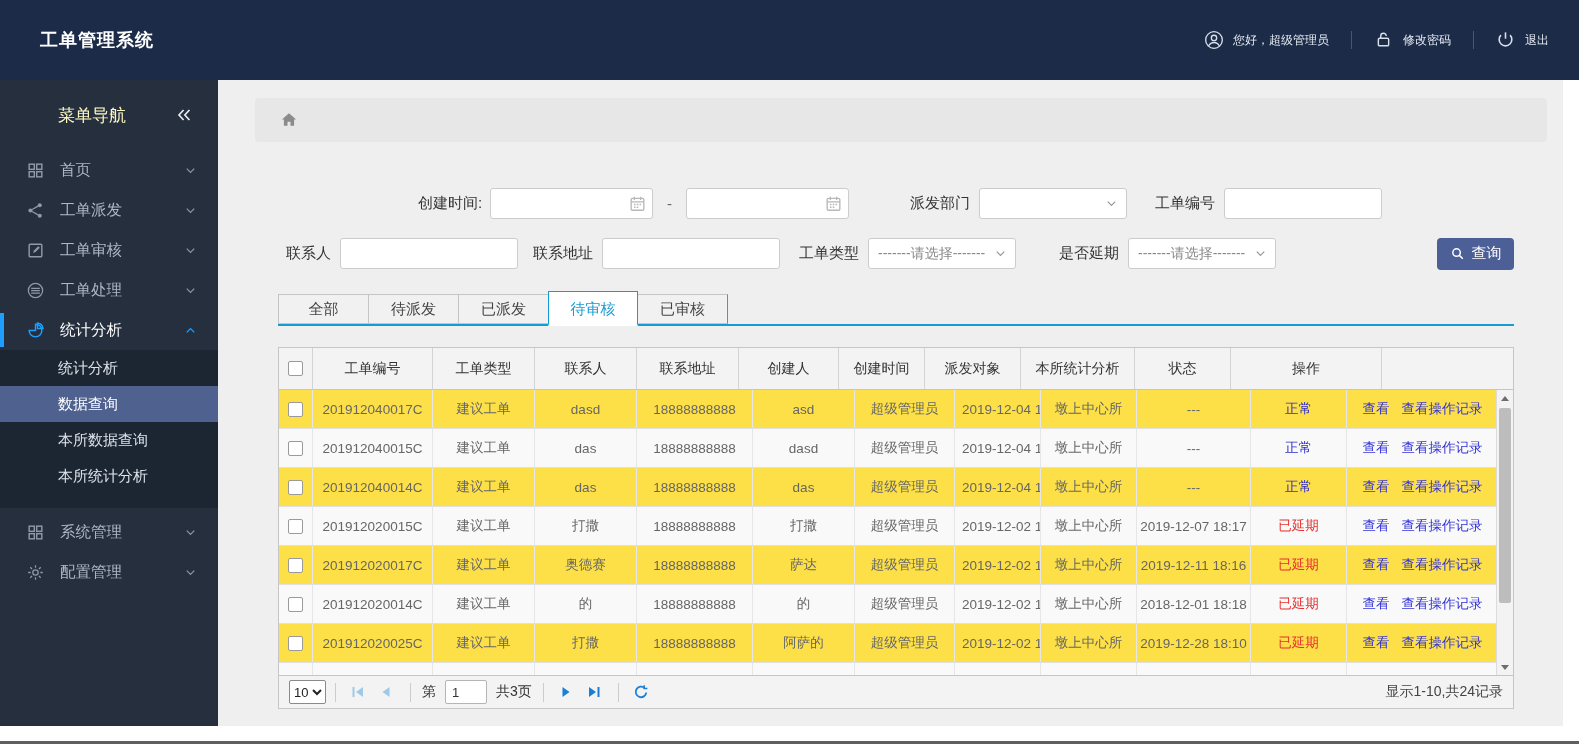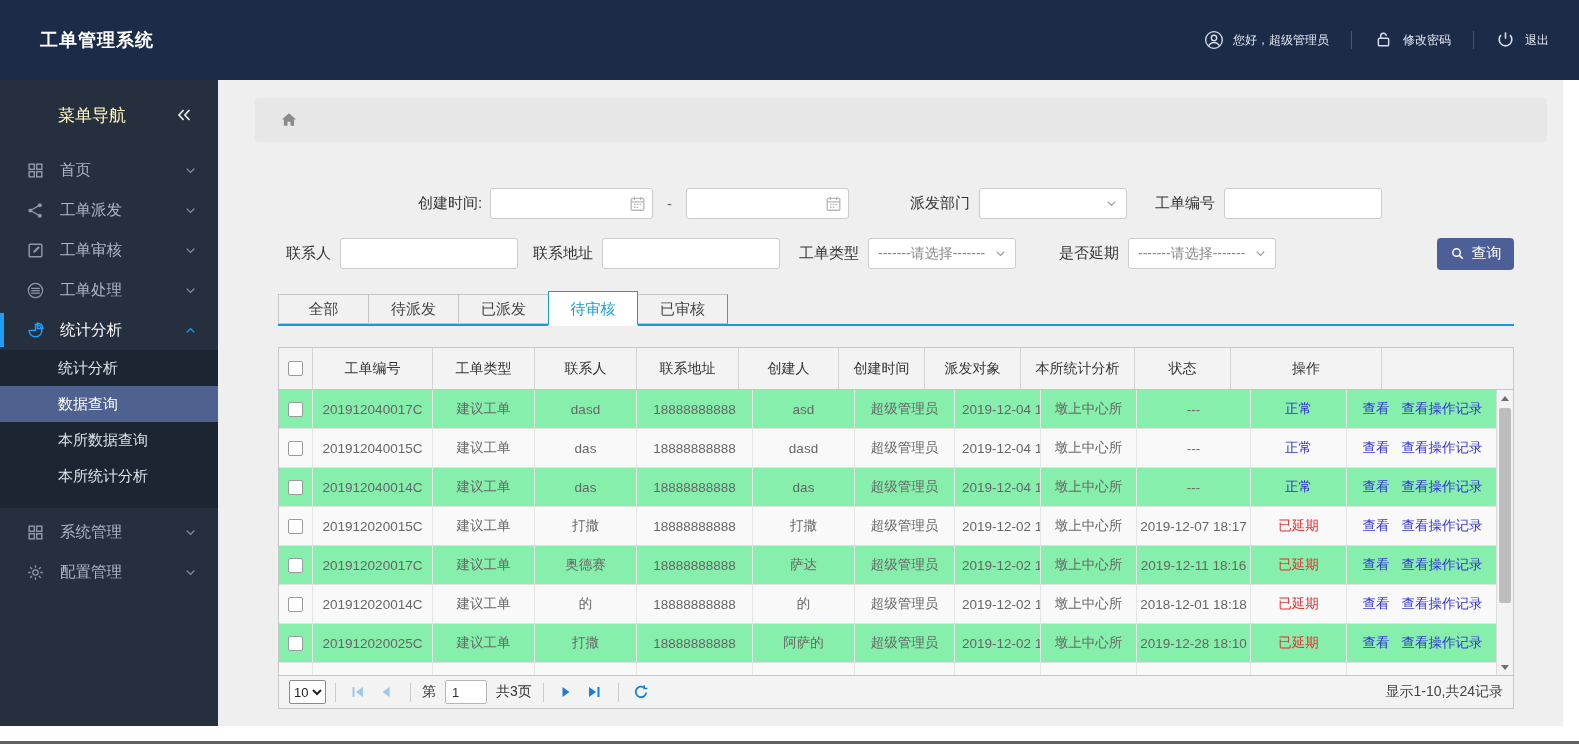--- a/index.html
+++ b/index.html
@@ -105,21 +105,21 @@
 
   
   .grid { margin-top:21px; width:1236px; border:1px solid #c6c6c6; background:#fff; }
   .grid-header { display:flex; height:42px; background:#f3f3f3; border-bottom:1px solid #c6c6c6; }
   .gh-cell {
     display:flex; align-items:center; justify-content:center; font-size:14px; color:#333;
     border-right:1px solid #d4d4d4; overflow:hidden; white-space:nowrap; flex-shrink:0;
   }
   .gh-cell:last-child { border-right:none; }
   .grid-body { position:relative; height:285px; overflow:hidden; }
-  .grid-row { display:flex; height:39px; border-bottom:1px solid #e0e0e0; background:#86efac; width:1219px; }
+  .grid-row { display:flex; height:39px; border-bottom:1px solid #e0e0e0; background:#fde047; width:1219px; }
   .grid-row:nth-child(even) { background:#f9f9f9; }
   .gr-cell {
     display:flex; align-items:center; justify-content:center; font-size:13.5px; color:#666;
     border-right:1px solid #e6e6e6; overflow:hidden; white-space:nowrap; flex-shrink:0;
   }
   .gr-cell.left-clip { justify-content:flex-start; padding-left:7px; }
   .gr-cell.status-normal { color:#2b2bcc; }
   .gr-cell.status-delayed { color:#e63030; }
   .gr-cell a { color:#3232d8; text-decoration:none; cursor:pointer; }
   .gr-cell .action-gap { width:12px; }

